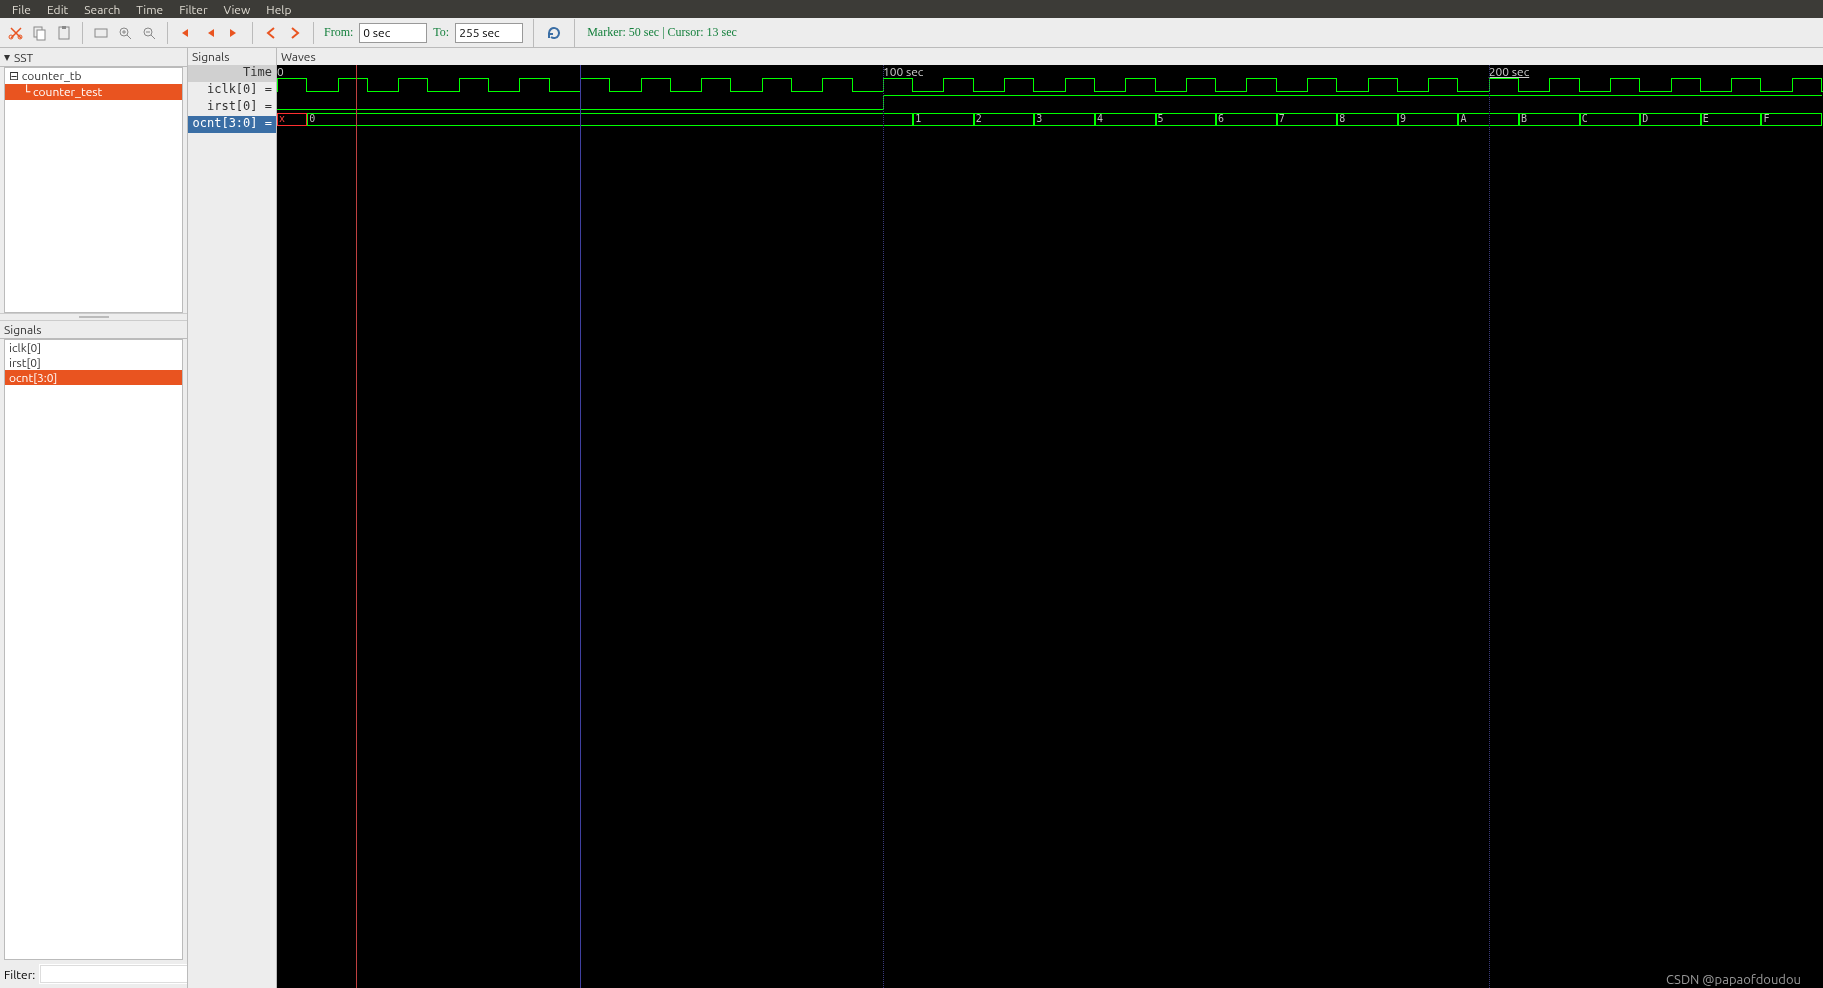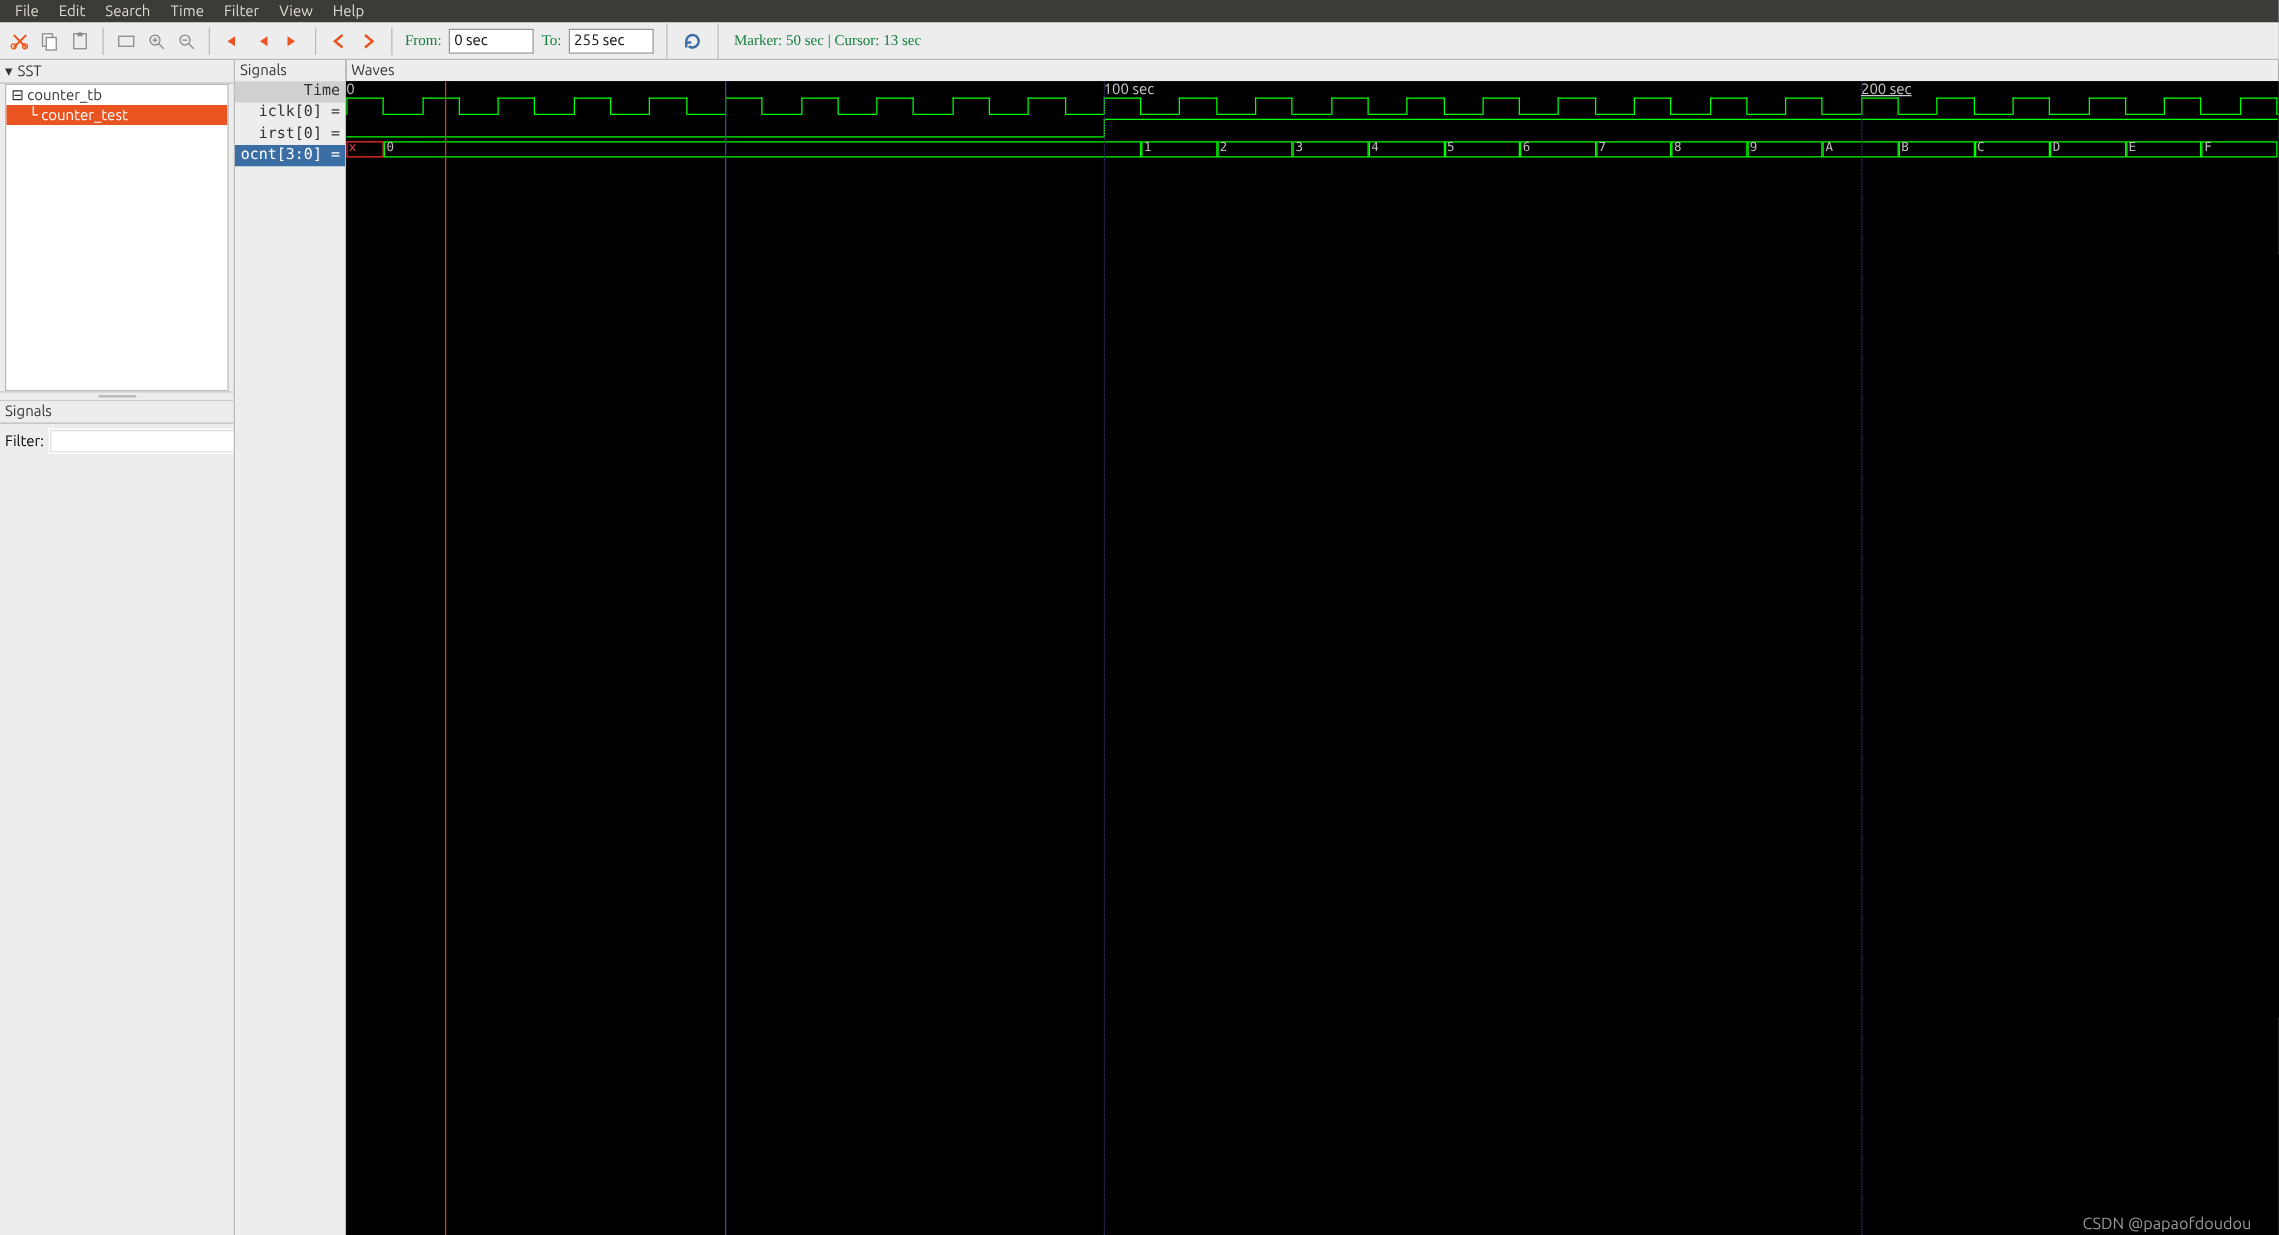--- a/index.html
+++ b/index.html
@@ -164,20 +164,25 @@
     <div class="panel-hdr">
       <span style="margin-right:4px;">▾</span>
       <span>SST</span>
     </div>
     <div class="sst-body" id="sst-body">
         <div class="tree-item">⊟ counter_tb</div>
         <div class="tree-item nested sel">└ counter_test</div>
       </div>
     <div class="splitter-h"></div>
     <div class="panel-hdr">Signals</div>
+    <div class="sig-list" id="sig-list">
+        <div class="sig-item">iclk[0]</div>
+        <div class="sig-item">irst[0]</div>
+        <div class="sig-item sel">ocnt[3:0]</div>
+      </div>
     <div class="filter-row">
       <span>Filter:</span>
       <input class="filter-in" value="" style="">
     </div>
   </div>
 
   <div class="mid-col">
     <div class="mid-hdr">Signals</div>
     <div class="sig-rows" id="mid-rows">
         <div class="sig-row time">Time</div>

